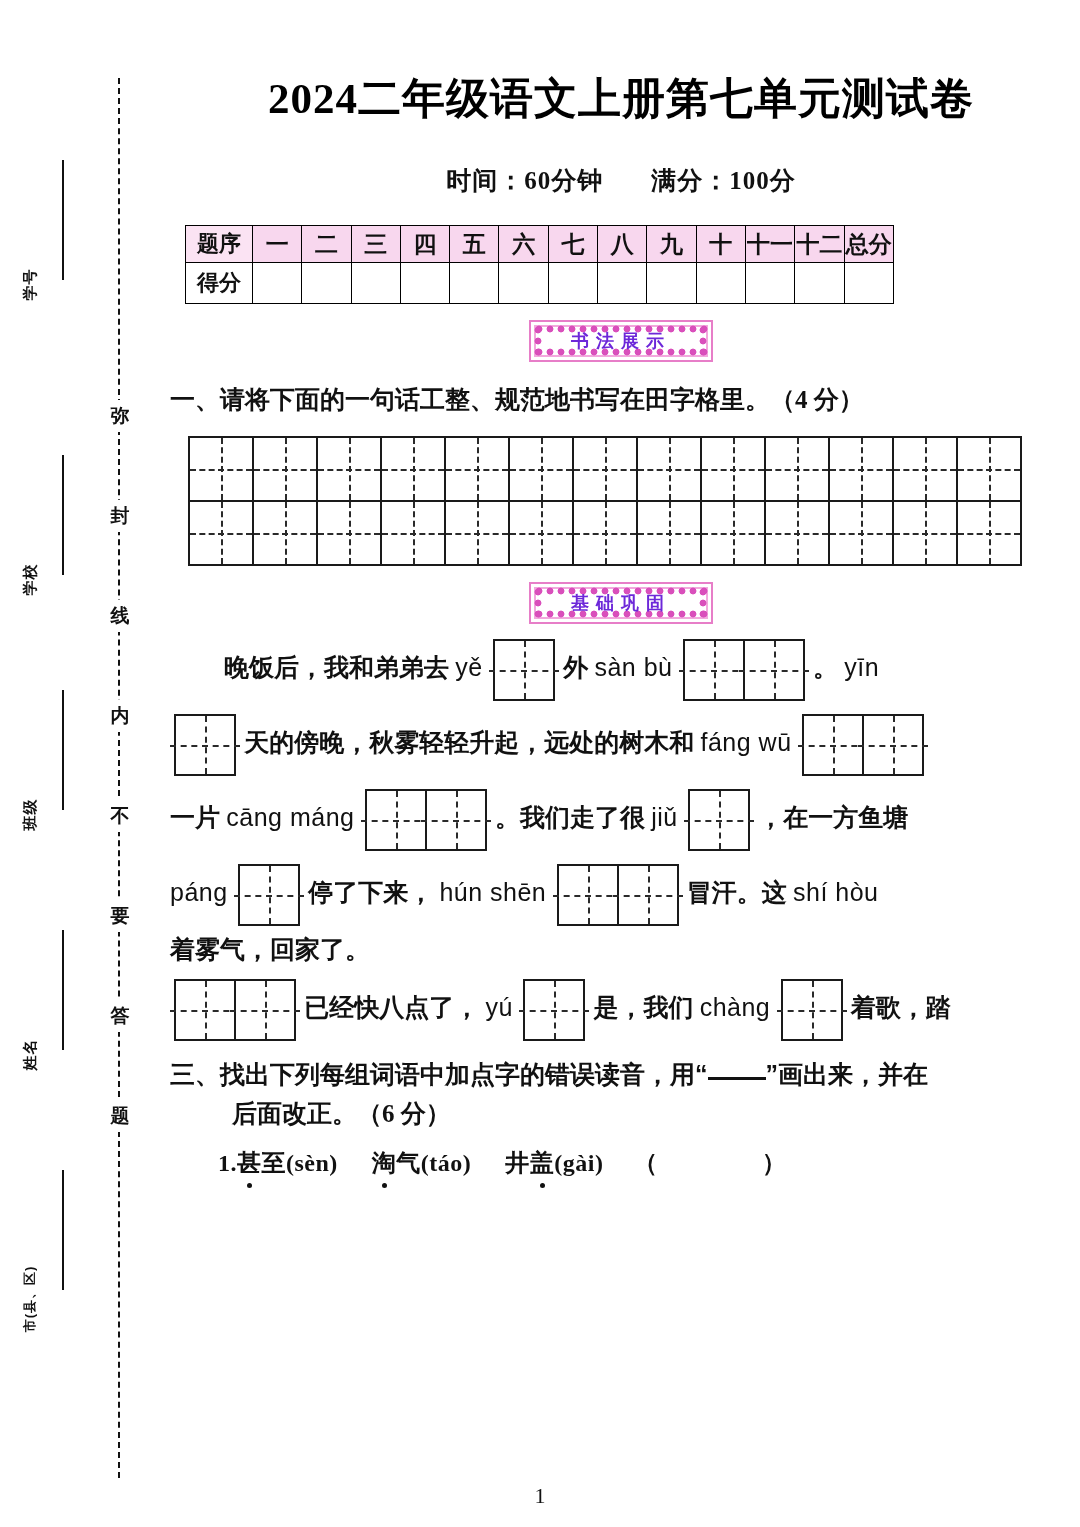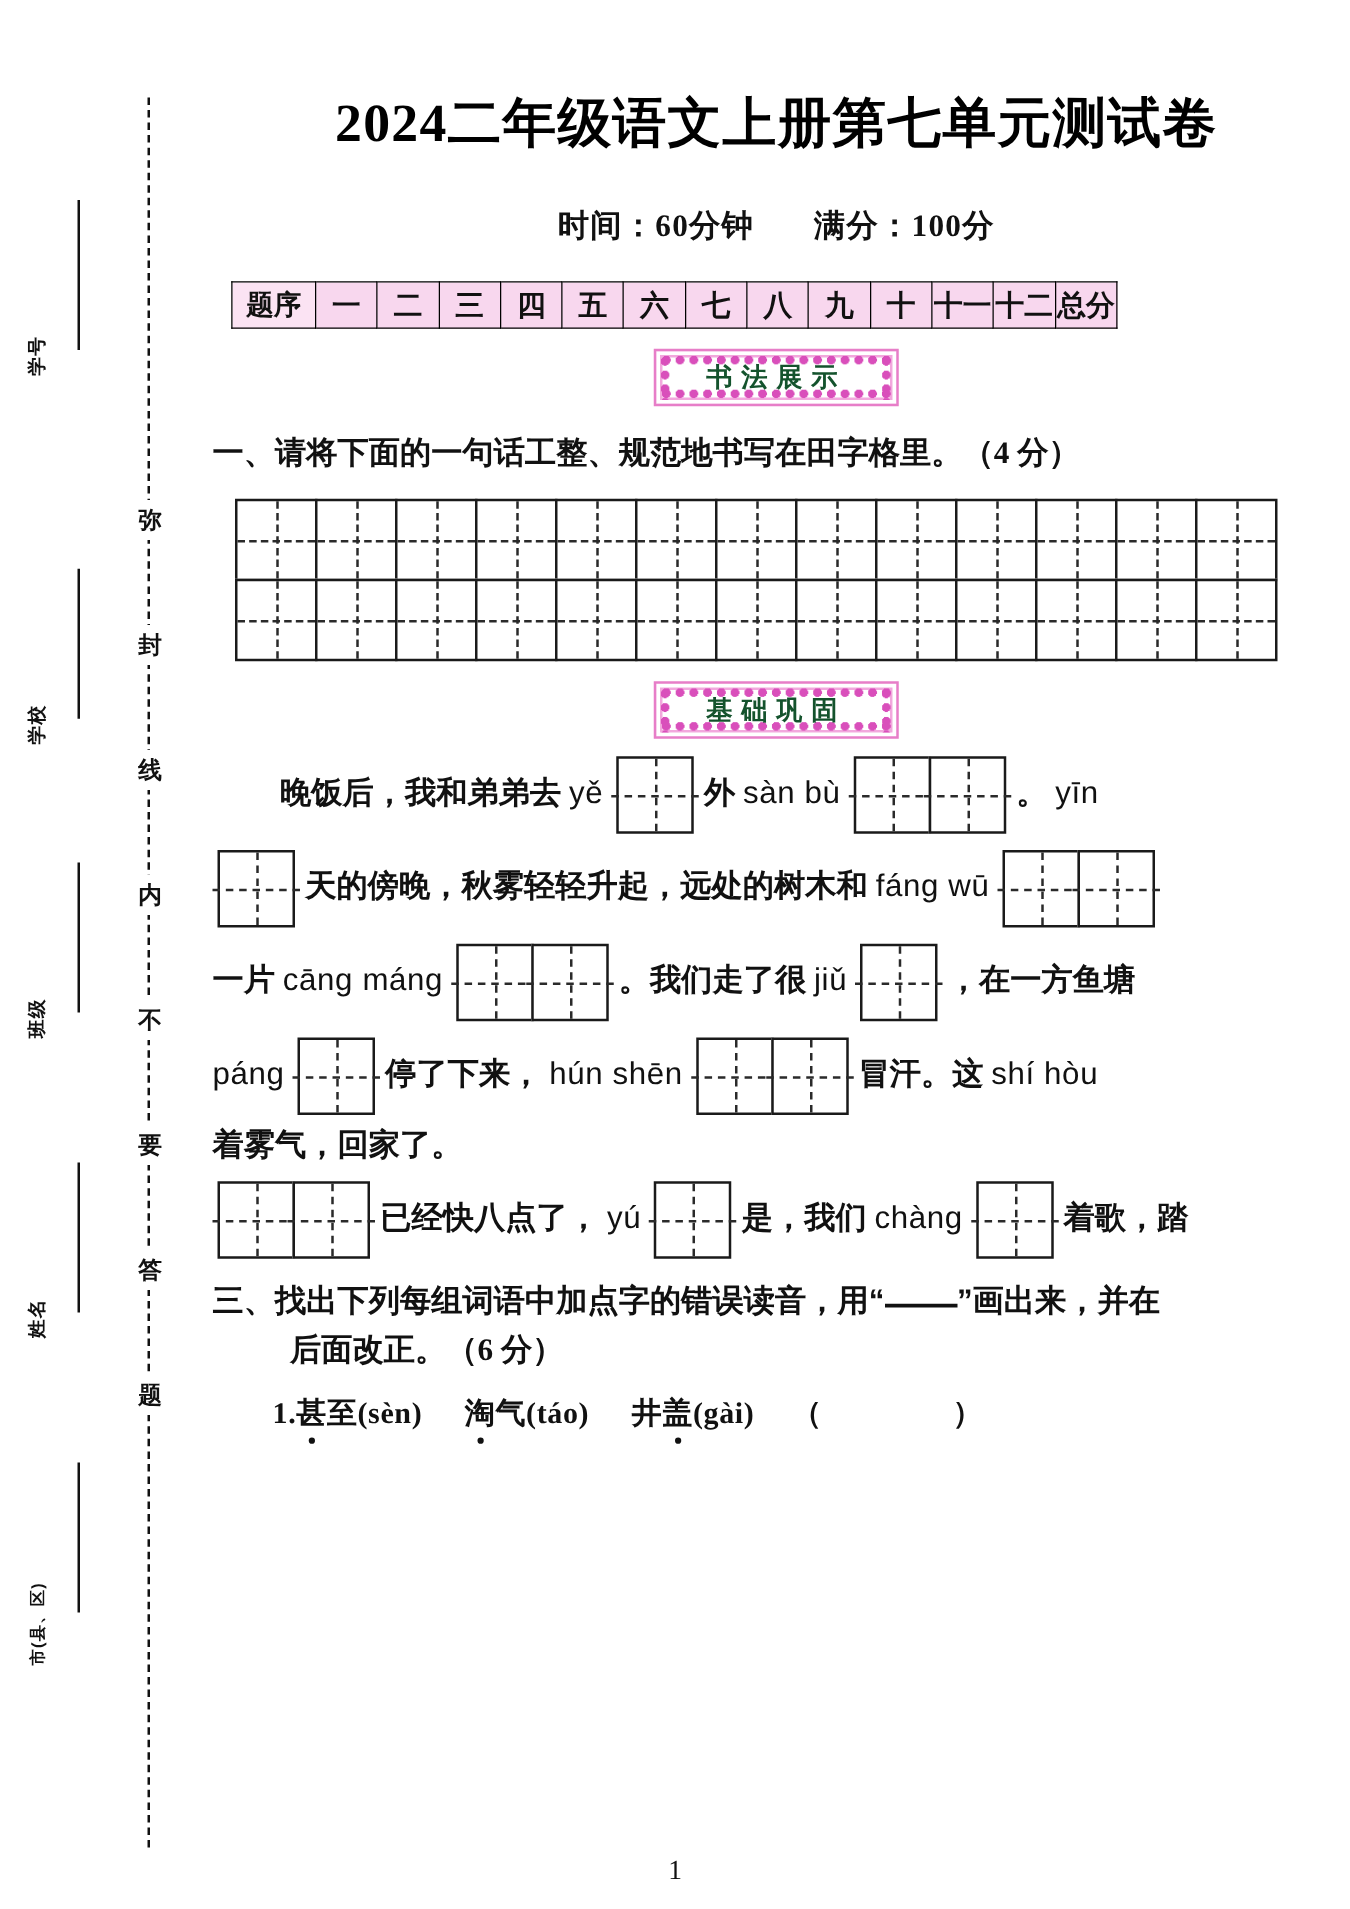--- a/index.html
+++ b/index.html
@@ -153,25 +153,25 @@
     top: 3px; bottom: 3px;
     width: 9px;
     background-image: radial-gradient(circle at 4px 5px, #d94fbb 0 3.4px, transparent 3.6px);
     background-size: 9px 11px;
     background-repeat: repeat-y;
   }
   .badge .deco-v.l { left: 3px; }
   .badge .deco-v.r { right: 3px; }
   .badge .btxt {
     position: relative;
-    font-size: 21px;
+    font-size: 18px;
     font-weight: bold;
     letter-spacing: 7px;
     font-family: "Liberation Serif", serif;
-    color: #14532d;
+    color: #6d28d9;
   }
 
   
   .q {
     font-size: 25px;
     font-weight: bold;
     font-family: "Liberation Sans", sans-serif;
     line-height: 1.55;
     margin: 18px 0 0 14px;
     color: #111;
@@ -351,20 +351,36 @@
           <td class="hd">五</td>
           <td class="hd">六</td>
           <td class="hd">七</td>
           <td class="hd">八</td>
           <td class="hd">九</td>
           <td class="hd">十</td>
           <td class="hd">十一</td>
           <td class="hd">十二</td>
           <td class="hd">总分</td>
         </tr>
+        <tr class="vals">
+          <td class="rowlab">得分</td>
+          <td></td>
+          <td></td>
+          <td></td>
+          <td></td>
+          <td></td>
+          <td></td>
+          <td></td>
+          <td></td>
+          <td></td>
+          <td></td>
+          <td></td>
+          <td></td>
+          <td></td>
+        </tr>
       </tbody>
         </table>
     </div>
 
     <div class="badge-row">
       <span class="badge">
         <span class="deco top"></span>
         <span class="deco bot"></span>
         <span class="deco-v l"></span>
         <span class="deco-v r"></span>

